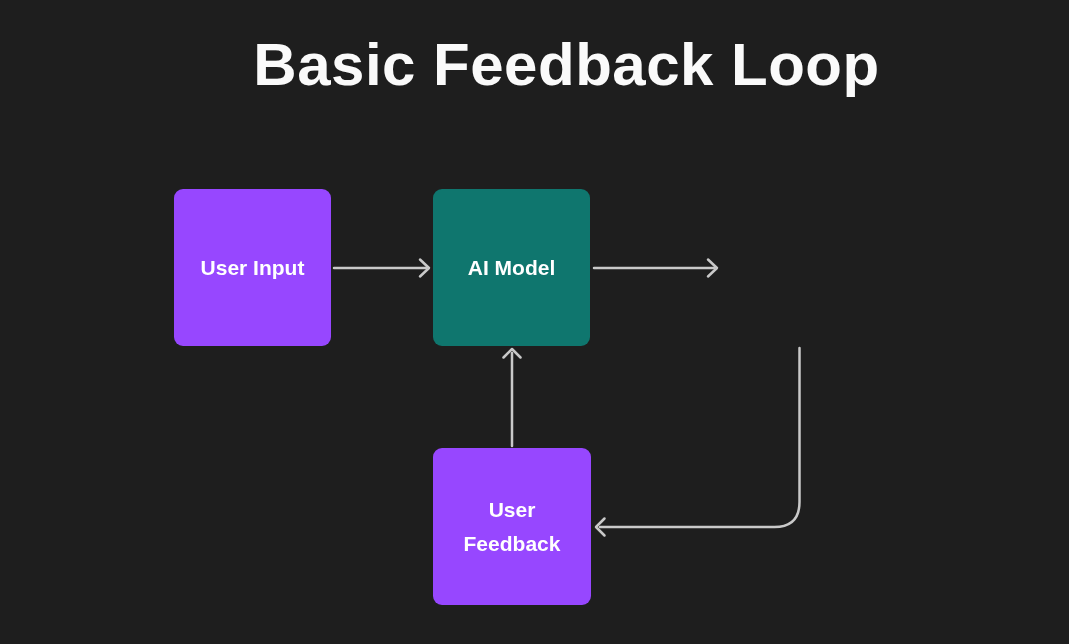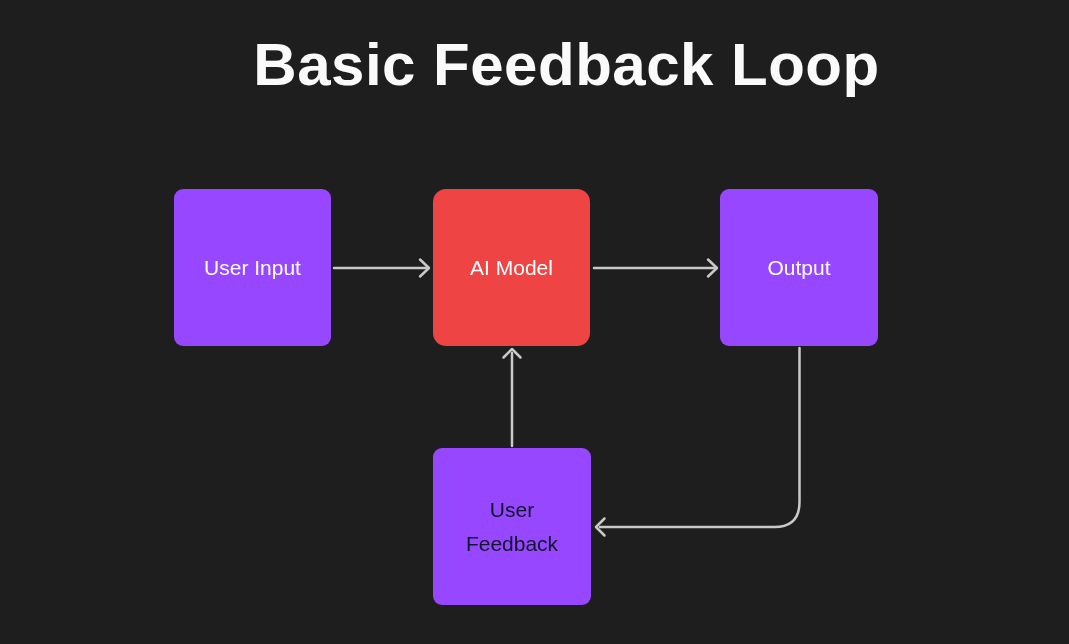--- a/index.html
+++ b/index.html
@@ -44,20 +44,21 @@
     height: 157px;
     border-radius: 9px;
     display: flex;
     align-items: center;
     justify-content: center;
     text-align: center;
     font-size: 21px;
     line-height: 1.6;
     padding: 0 24px;
     box-sizing: border-box;
+    font-weight: bold;
   }
   .node-user-input   { left: 174px; top: 189px; }
   .node-ai-model     { left: 433px; top: 189px; }
   .node-output       { left: 720px; top: 189px; width: 158px; }
   .node-user-feedback{ left: 433px; top: 448px; width: 158px; }
 </style>
 </head>
 <body>
 
 <div class="canvas" style="background-color: rgb(30, 30, 30);">
@@ -84,19 +85,18 @@
 
       <g>
         <path d="M512 446 L512 353"></path>
         <path d="M503.5 357.5 L512 349 L520.5 357.5"></path>
       </g>
     </g>
   </svg>
 
   <div class="node node-user-input" style="background-color: rgb(151, 71, 255); color: rgb(255, 255, 255);">User Input</div>
 
-  <div class="node node-ai-model" style="background-color: #ef4444; color: rgb(255, 255, 255); border-radius: 13px;">AI Model</div>
+  <div class="node node-ai-model" style="background-color: #0f766e; color: rgb(255, 255, 255);">AI Model</div>
 
-  <div class="node node-output" style="background-color: rgb(151, 71, 255); color: rgb(255, 255, 255);">Output</div>
 
-  <div class="node node-user-feedback" style="background-color: rgb(151, 71, 255); color: #0f172a;">User Feedback</div>
+  <div class="node node-user-feedback" style="background-color: rgb(151, 71, 255); color: #ffffff;">User Feedback</div>
 
 </div>
 
 </body></html>

